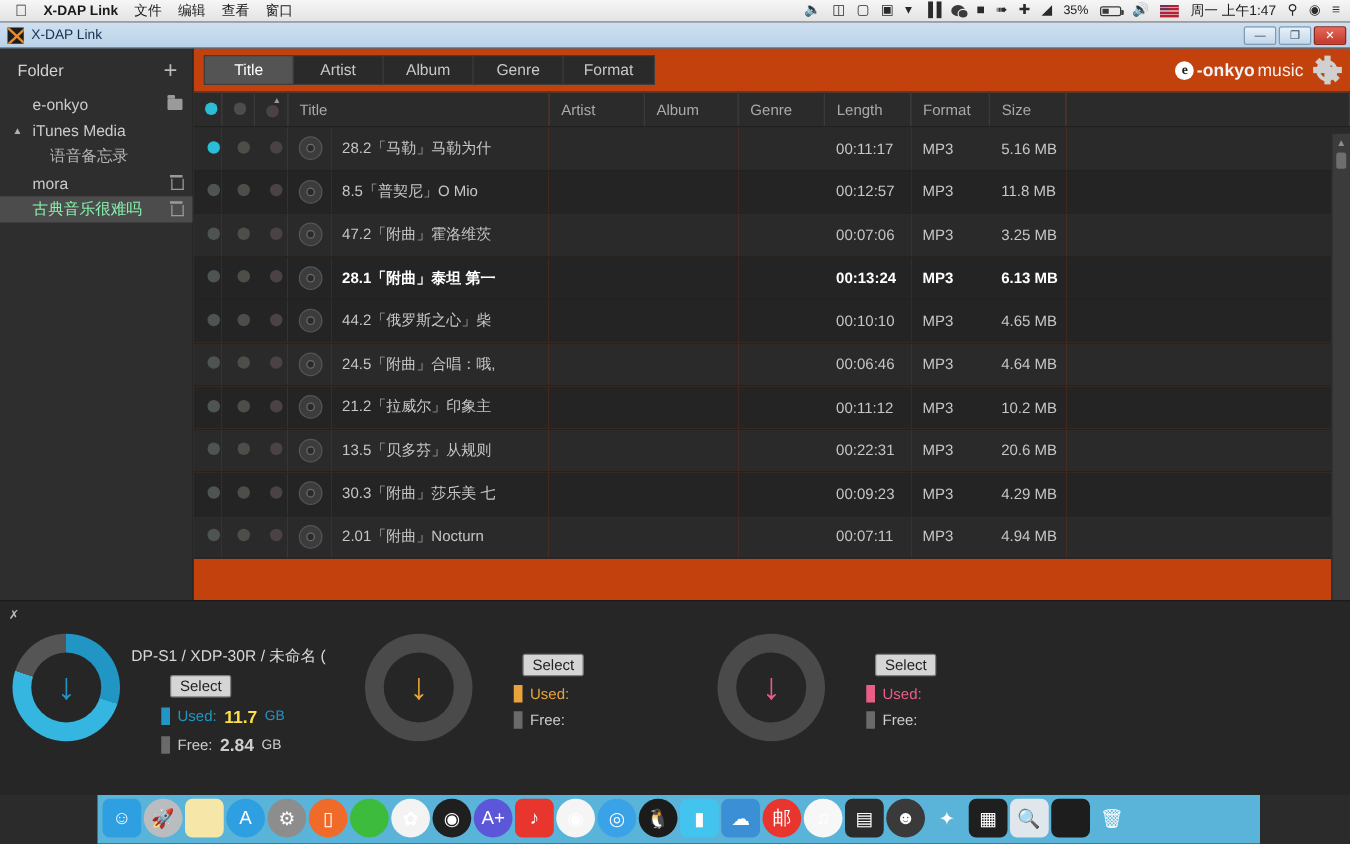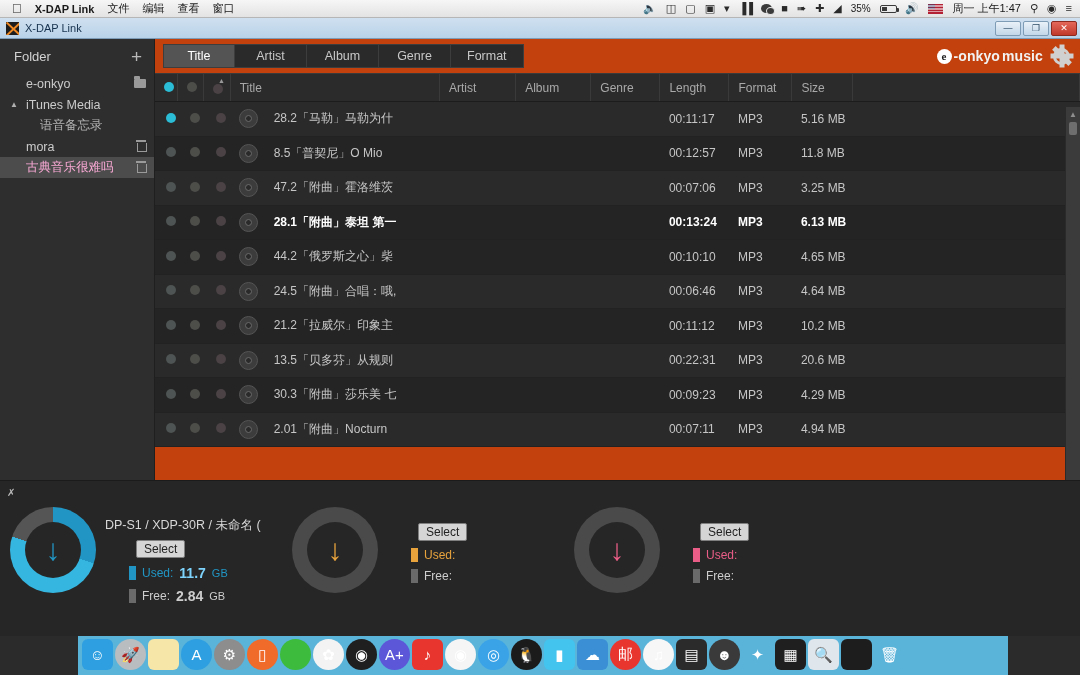--- a/index.html
+++ b/index.html
@@ -85,21 +85,21 @@
   }
   .sb-head {
     height: 34px; display: flex; align-items: center;
     padding: 0 12px 0 14px; color: #d2d2d2; font-size: 13px;
   }
   .sb-plus { margin-left: auto; font-size: 19px; color: #b9b9b9; line-height: 1; font-weight: 300; }
   .sb-item {
     height: 21px; display: flex; align-items: center;
     padding-left: 26px; padding-right: 8px; color: #cbcbcb; position: relative;
   }
-  .sb-item.sel { background: #4c4c4c; color: #f9a8d4; }
+  .sb-item.sel { background: #4c4c4c; color: #86efac; }
   .sb-item .caret { position: absolute; left: 10px; font-size: 8px; color: #b0b0b0; }
   .sb-item .trailing { margin-left: auto; font-size: 12px; color: #9a9a9a; }
   .sb-item.sub { padding-left: 40px; color: #b4b4b4; }
   .folder-glyph { display:inline-block; width:12px; height:9px; background:#9a9a9a; border-radius:1px; position:relative;}
   .folder-glyph::before{content:"";position:absolute;top:-3px;left:0;width:6px;height:3px;background:#9a9a9a;border-radius:1px 1px 0 0;}
   .trash-glyph{display:inline-block;width:10px;height:11px;position:relative;}
   .trash-glyph::before{content:"";position:absolute;top:0;left:0;width:10px;height:2px;background:#9a9a9a;}
   .trash-glyph::after{content:"";position:absolute;top:3px;left:1px;width:8px;height:8px;
     border:1px solid #9a9a9a;border-top:0;background:transparent;}
 
@@ -118,21 +118,21 @@
   }
   .tab:first-child { border-left: 1px solid #3d3d3d; }
   .tab.active { background: #545454; color: #fff; }
   .brand { margin-left: auto; display: flex; align-items: center; gap: 10px; padding-right: 10px; }
   .brand-txt { font-size: 14px; color: #f2f2f2; font-weight: bold; letter-spacing: .1px; display:flex; align-items:center; gap:2px;}
   .brand-e {
     display: inline-flex; align-items:center; justify-content:center;
     width: 15px; height: 15px; border-radius: 50%; background: #fff; color: #1b1b1b;
     font-size: 11px; font-weight: bold; font-family: "Liberation Serif", serif;
   }
-  .brand-music { font-weight: bold; }
+  .brand-music { font-weight: normal; }
   .gear {
     width: 17px; height: 17px; border-radius: 50%;
     border: 3px solid #d0d0d0; position: relative;
   }
   .gear::before, .gear::after {
     content:""; position:absolute; left:50%; top:50%; width:23px; height:5px;
     background:#d0d0d0; transform:translate(-50%,-50%);
   }
   .gear::after { transform: translate(-50%,-50%) rotate(90deg); }
   .gear i{position:absolute;left:50%;top:50%;width:23px;height:5px;background:#d0d0d0;
@@ -545,21 +545,21 @@
       <div class="dev-row" id="devrow">
           <div class="dev">
             <div class="ring" style="background:conic-gradient(#2196c4 0deg 108deg, #35b6e0 108deg 288deg, #555 288deg 360deg)">
               <div class="hole">
                 <span class="arrow-dn" style="color:#2196c4">↓</span>
               </div>
             </div>
             <div class="dev-info"><div class="dev-name">DP-S1 / XDP-30R / 未命名 (</div><div class="select-btn">Select</div><div class="meter">
                 <span class="swatch" style="background:#2196c4"></span>
                 <span style="color:#2196c4">Used:</span>
-                <span class="val" style="color:#7dd3fc">11.7</span>
+                <span class="val" style="color:#fde047">11.7</span>
                 <span class="unit" style="color:#2196c4">GB</span>
               </div><div class="meter">
                 <span class="swatch" style="background:#6a6a6a"></span>
                 <span>Free:</span>
                 <span class="val">2.84</span>
                 <span class="unit">GB</span>
               </div></div>
           </div>
           <div class="dev">
             <div class="ring" style="background:#4a4a4a">

